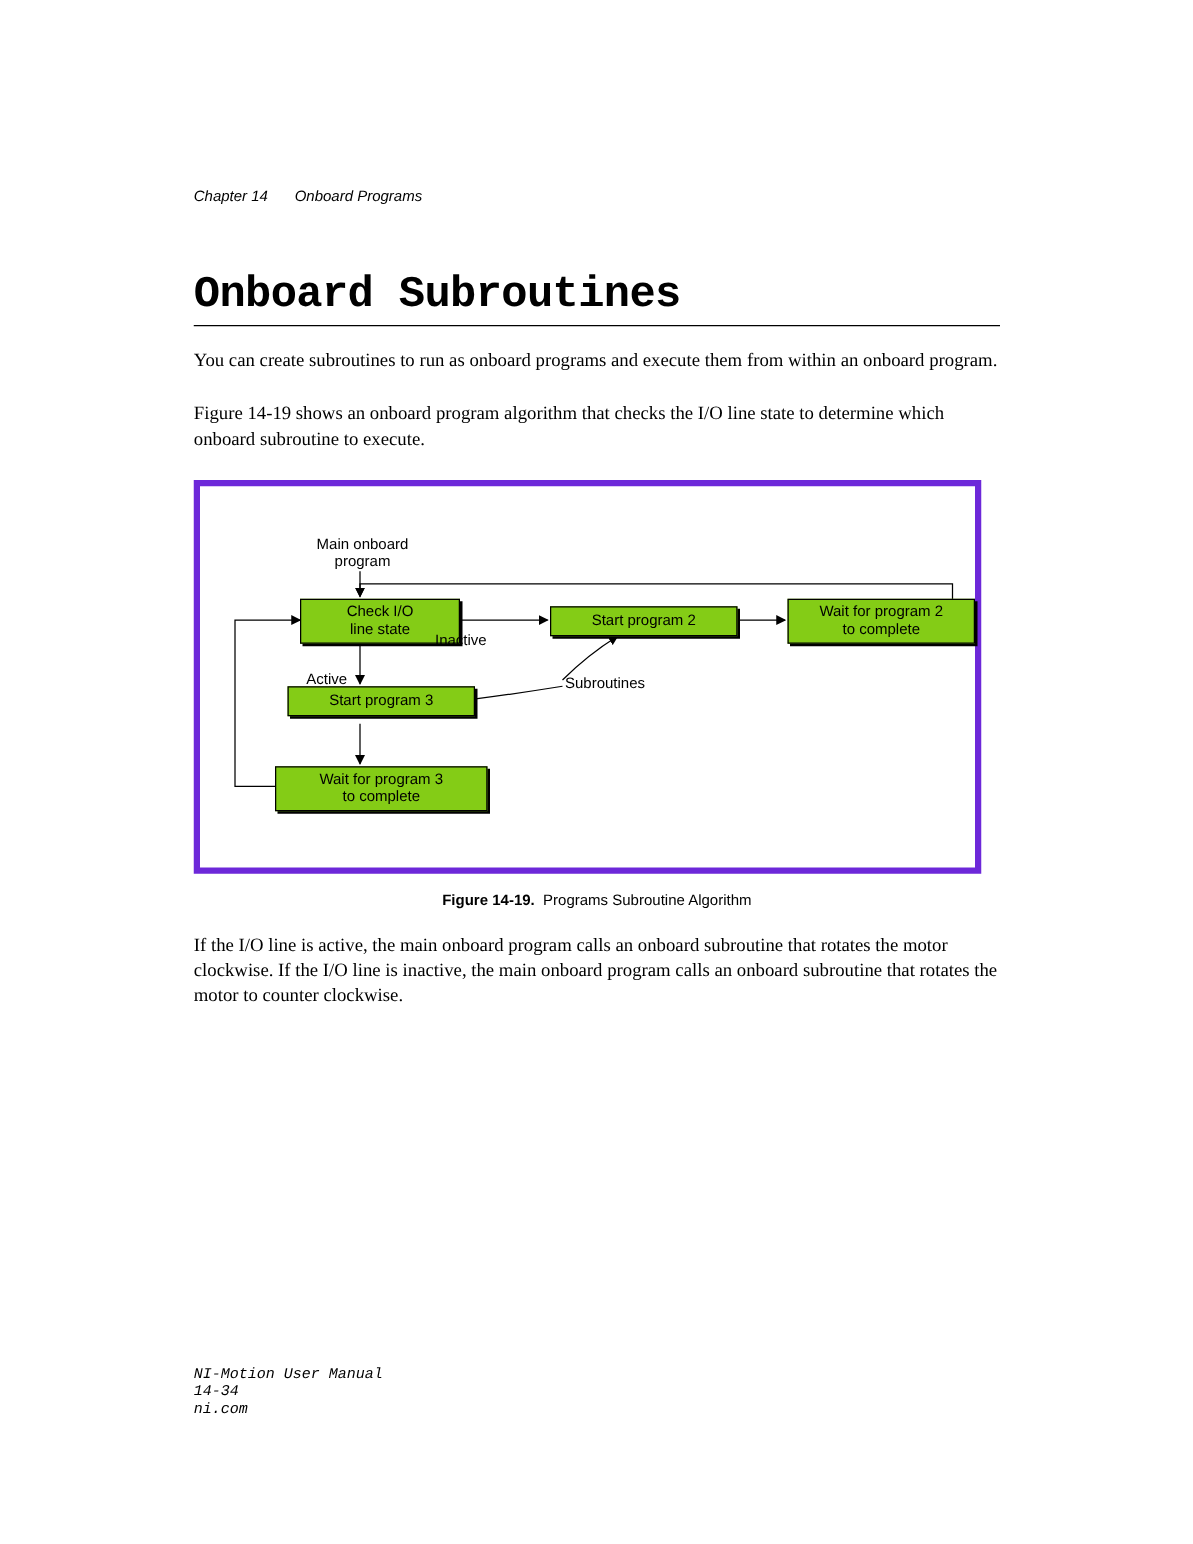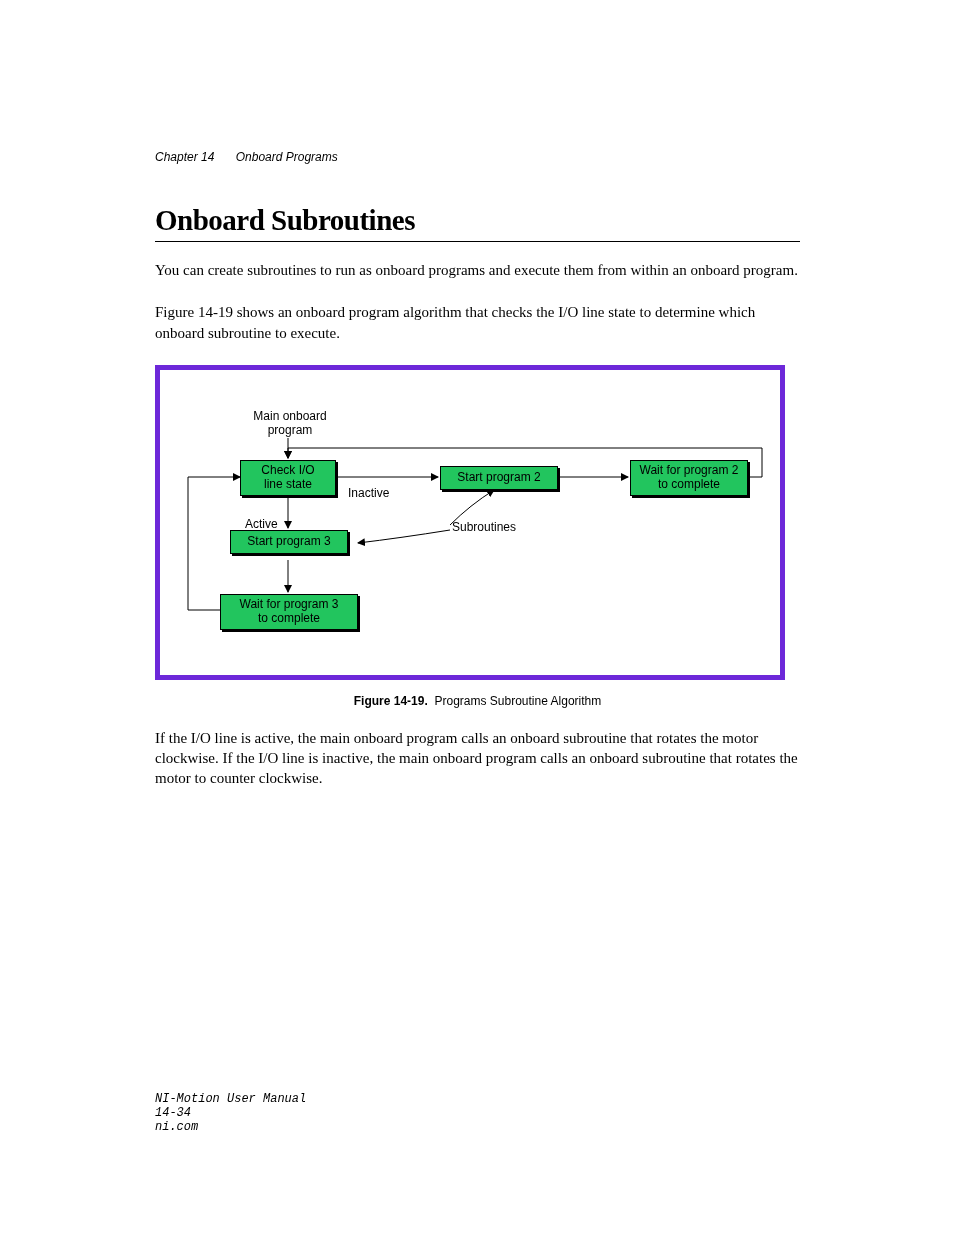--- a/index.html
+++ b/index.html
@@ -15,29 +15,29 @@
   .page {
     position: absolute;
     left: 155px;
     top: 150px;
     width: 645px;
   }
   .chapter-header {
     font-family: Arial, Helvetica, sans-serif;
     font-style: italic;
     font-size: 12px;
-    margin-bottom: 40px;
+    margin-bottom: 52px;
   }
   .chapter-header .chap {
     margin-right: 18px;
   }
   h1.section-title {
-    font-family: Liberation Serif, serif;
+    font-family: Liberation Mono, monospace;
     font-weight: bold;
-    font-size: 29px;
+    font-size: 35px;
     letter-spacing: -0.5px;
     margin: 0 0 4px 0;
     padding: 0;
   }
   .rule {
     height: 1px;
     background: #000;
     margin-bottom: 18px;
   }
   .body-text {
@@ -54,29 +54,29 @@
   .figure-wrap {
     border: 5px solid #6d28d9;
     width: 620px;
     height: 305px;
     position: relative;
     margin: 10px 0 14px 0;
   }
   .fc-box {
     position: absolute;
     border: 1px solid #000;
-    background: #22c55e;
+    background: #84cc16;
     font-family: Arial, Helvetica, sans-serif;
     font-size: 12px;
     text-align: center;
     display: flex;
     align-items: center;
     justify-content: center;
     line-height: 1.15;
-    padding: 2px 6px;
+    padding: 2px 22px;
     box-shadow: 2px 2px 0 #000;
   }
   .fc-label {
     position: absolute;
     font-family: Arial, Helvetica, sans-serif;
     font-size: 12px;
     text-align: center;
     line-height: 1.15;
   }
   svg.arrows {

